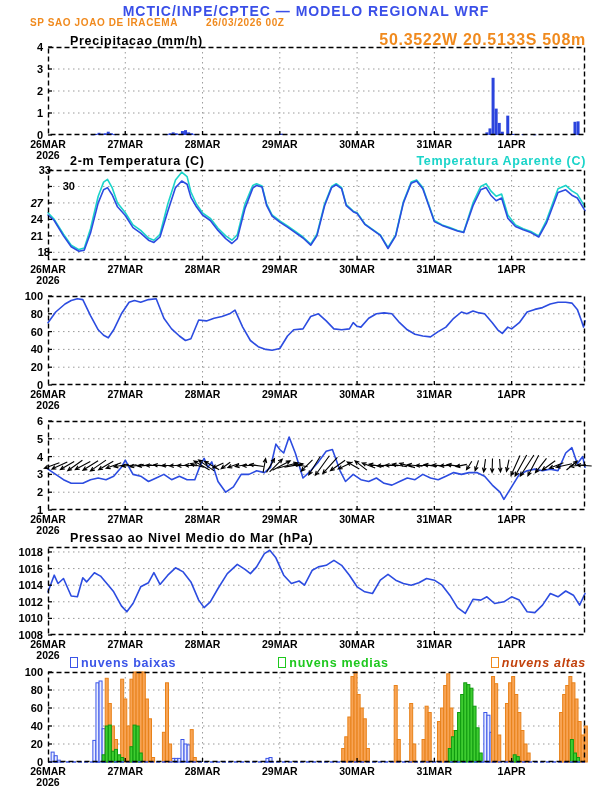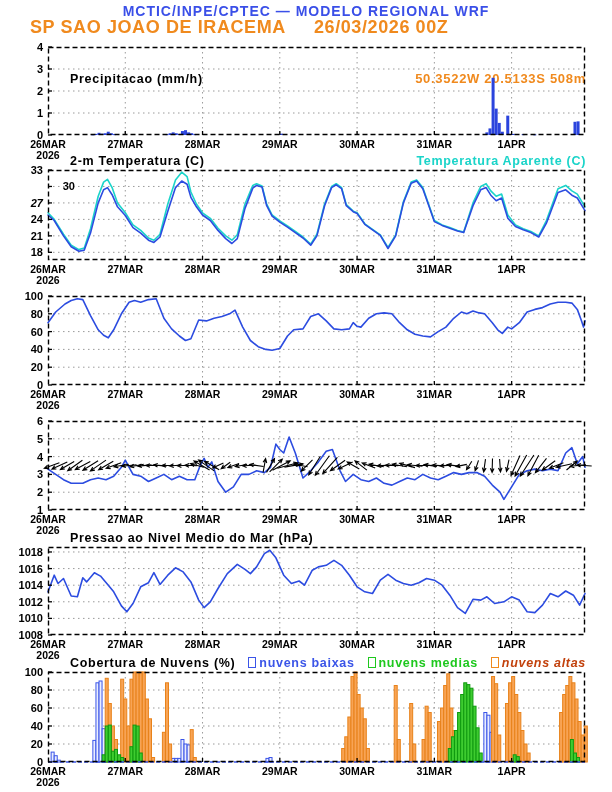--- a/index.html
+++ b/index.html
@@ -1,23 +1,23 @@
 <!DOCTYPE html>
 <html><head>
 <meta charset="utf-8">
 <style>
   html,body{margin:0;padding:0;background:#fff;font-family:"Liberation Sans",sans-serif;}
   #page{position:relative;width:612px;height:792px;background:#fff;overflow:hidden;}
   .hdr1{position:absolute;top:3px;left:0;width:612px;text-align:center;font-size:14px;font-weight:bold;letter-spacing:1px;white-space:nowrap;}
-  .hdr2{position:absolute;top:17px;left:30px;font-size:18px;font-weight:bold;letter-spacing:0.6px;white-space:nowrap;}
+  .hdr2{position:absolute;top:17px;left:30px;font-size:10px;font-weight:bold;letter-spacing:0.6px;white-space:nowrap;}
   .hdr2 .run{margin-left:28px;}
   .panel{position:absolute;left:0;width:612px;}
   .trow{position:absolute;top:0;left:70px;width:516px;height:14px;display:flex;justify-content:space-between;align-items:baseline;font-size:12.5px;font-weight:bold;letter-spacing:0.7px;white-space:nowrap;}
   .ptitle{color:#000;}
-  .coords{font-size:13px;margin-top:40px;}
+  .coords{font-size:16px;}
   .plotwrap{position:absolute;left:0;width:612px;}
   .ylab{position:absolute;left:0;width:43px;text-align:right;font-size:11px;font-weight:bold;color:#000;}
   .xlab{position:absolute;width:44px;text-align:center;font-size:10.5px;font-weight:bold;color:#000;}
   .lgi{font-size:12.5px;font-weight:bold;}
   .sq{display:inline-block;width:6px;height:9px;border:1.5px solid #000;background:#fff;margin-right:3px;vertical-align:-1px;}
 </style>
 </head>
 <body>
 
 <div id="page">
@@ -130,26 +130,26 @@
           <line x1="0" y1="32.926829268292686" x2="4" y2="32.926829268292686" stroke="#000" stroke-width="1.3"></line>
           <line x1="0" y1="16.463414634146346" x2="4" y2="16.463414634146346" stroke="#000" stroke-width="1.3"></line>
           <line x1="0" y1="0" x2="4" y2="0" stroke="#000" stroke-width="1.3"></line>
           <line x1="77.27" y1="86" x2="77.27" y2="90" stroke="#000" stroke-width="1.3"></line>
           <line x1="154.54" y1="86" x2="154.54" y2="90" stroke="#000" stroke-width="1.3"></line>
           <line x1="231.81" y1="86" x2="231.81" y2="90" stroke="#000" stroke-width="1.3"></line>
           <line x1="309.08" y1="86" x2="309.08" y2="90" stroke="#000" stroke-width="1.3"></line>
           <line x1="386.34999999999997" y1="86" x2="386.34999999999997" y2="90" stroke="#000" stroke-width="1.3"></line>
           <line x1="463.62" y1="86" x2="463.62" y2="90" stroke="#000" stroke-width="1.3"></line>
         </svg>
-        <div class="ylab" style="top: 76.3171px;">18</div>
+        <div class="ylab" style="top: 76.3171px; padding-left: 7px;">18</div>
         <div class="ylab" style="top: 59.8537px;">21</div>
         <div class="ylab" style="top: 43.3902px;">24</div>
         <div class="ylab" style="top: 26.9268px; font-style: italic;">27</div>
         <div class="ylab" style="top: 10.4634px; padding-left: 32px;">30</div>
-        <div class="ylab" style="top: -6px;">33</div>
+        <div class="ylab" style="top: -6px; padding-left: 8px;">33</div>
         <div class="xlab" style="left: 26px; top: 93px;">26MAR</div>
         <div class="xlab" style="left: 26px; top: 104px;">2026</div>
         <div class="xlab" style="left: 103.27px; top: 93px;">27MAR</div>
         <div class="xlab" style="left: 180.54px; top: 93px;">28MAR</div>
         <div class="xlab" style="left: 257.81px; top: 93px;">29MAR</div>
         <div class="xlab" style="left: 335.08px; top: 93px;">30MAR</div>
         <div class="xlab" style="left: 412.35px; top: 93px;">31MAR</div>
         <div class="xlab" style="left: 489.62px; top: 93px;">1APR</div>
       </div>
   </div>
@@ -362,21 +362,20 @@
         <div class="xlab" style="left: 180.54px; top: 91px;">28MAR</div>
         <div class="xlab" style="left: 257.81px; top: 91px;">29MAR</div>
         <div class="xlab" style="left: 335.08px; top: 91px;">30MAR</div>
         <div class="xlab" style="left: 412.35px; top: 91px;">31MAR</div>
         <div class="xlab" style="left: 489.62px; top: 91px;">1APR</div>
       </div>
   </div>
 
   <div class="panel" id="panel5" style="top: 656px; height: 134px;">
     <div class="trow">
-      <span class="ptitle">Cobertura de Nuvens (%)</span>
       <span class="lgi" id="lg0" style="color: rgb(59, 85, 232);"><span class="sq" style="border-color: rgb(59, 85, 232);"></span><span>nuvens baixas</span></span>
       <span class="lgi" id="lg1" style="color: rgb(30, 200, 30);"><span class="sq" style="border-color: rgb(30, 200, 30);"></span><span>nuvens medias</span></span>
       <span class="lgi" id="lg2" style="color: #c2410c; font-style: italic;"><span class="sq" style="border-color: rgb(240, 138, 30);"></span><span>nuvens altas</span></span>
     </div>
     <div class="plotwrap" style="top: 16px; height: 118px;">
         <svg width="537" height="90" style="position:absolute;left:48px;top:0;overflow:visible">
           <line x1="0" y1="72" x2="537" y2="72" stroke="#9a9a9a" stroke-width="1" stroke-dasharray="1.5,3.5"></line>
           <line x1="0" y1="54" x2="537" y2="54" stroke="#9a9a9a" stroke-width="1" stroke-dasharray="1.5,3.5"></line>
           <line x1="0" y1="36" x2="537" y2="36" stroke="#9a9a9a" stroke-width="1" stroke-dasharray="1.5,3.5"></line>
           <line x1="0" y1="18" x2="537" y2="18" stroke="#9a9a9a" stroke-width="1" stroke-dasharray="1.5,3.5"></line>

